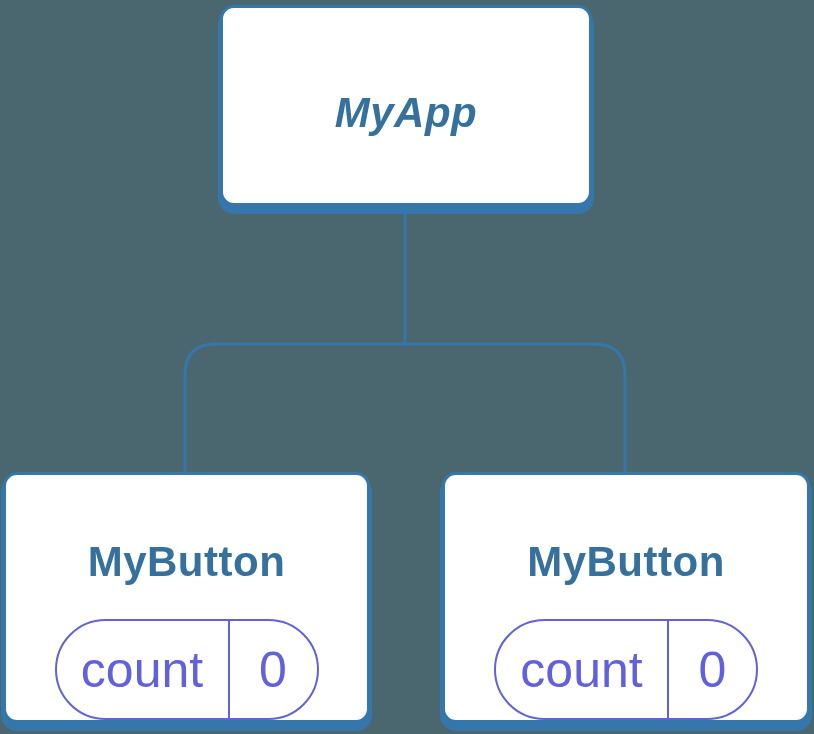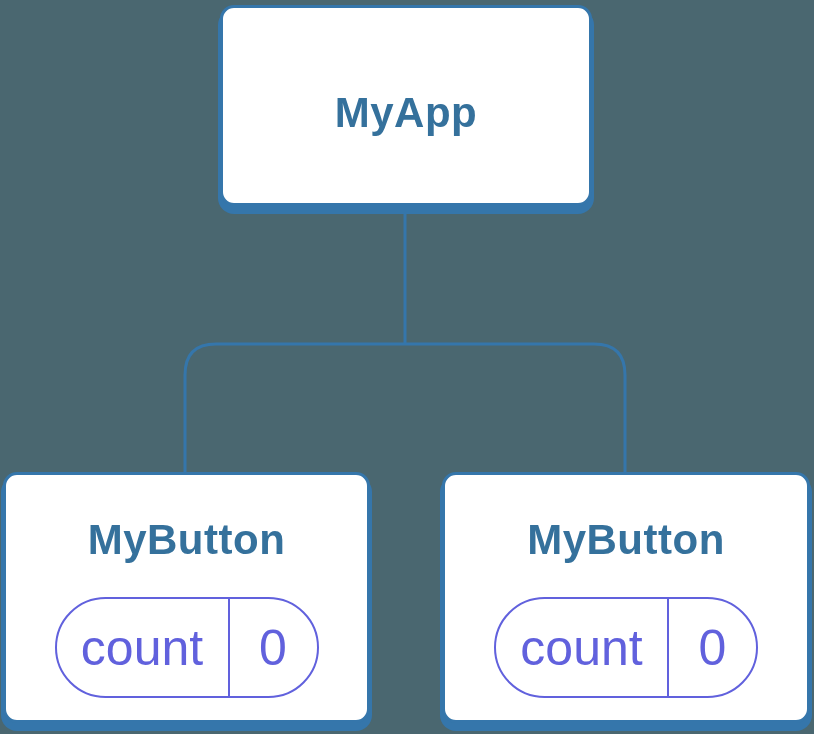--- a/index.html
+++ b/index.html
@@ -27,26 +27,28 @@
   }
   .node {
     position: absolute;
     background: var(--card);
     border: 3px solid var(--line);
     border-radius: 14px;
     box-shadow: 0 6px 0 2px var(--line);
     display: flex;
     flex-direction: column;
     align-items: center;
+    justify-content: flex-end;
   }
   .node-root {
     left: 220px; top: 5px;
     width: 372px; height: 201px;
     justify-content: center;
     padding-top: 14px;
+    font-style: italic;
   }
   .node-child-left  { left: 3px;   top: 472px; width: 367px; height: 251px; }
   .node-child-right { left: 442px; top: 472px; width: 368px; height: 251px; }
   .node-title {
     font-size: 42px;
     font-weight: 600;
     color: var(--title);
     line-height: 1;
     letter-spacing: 0.5px;
     white-space: nowrap;

